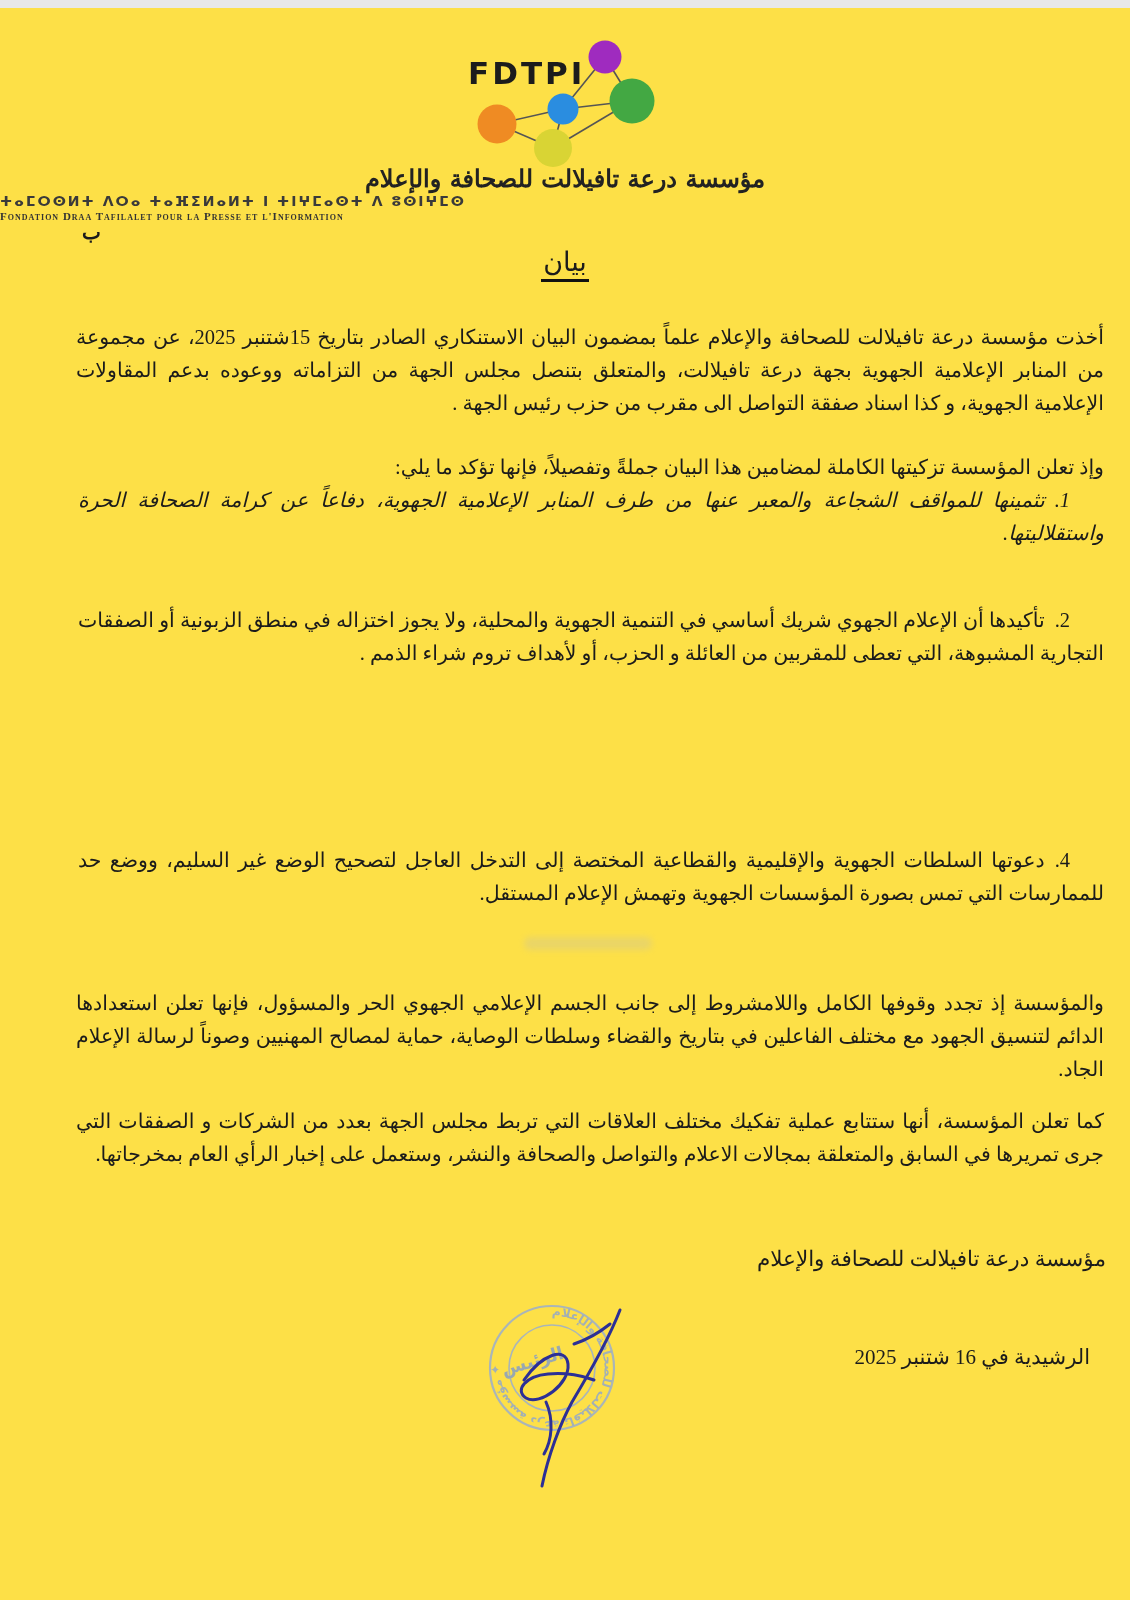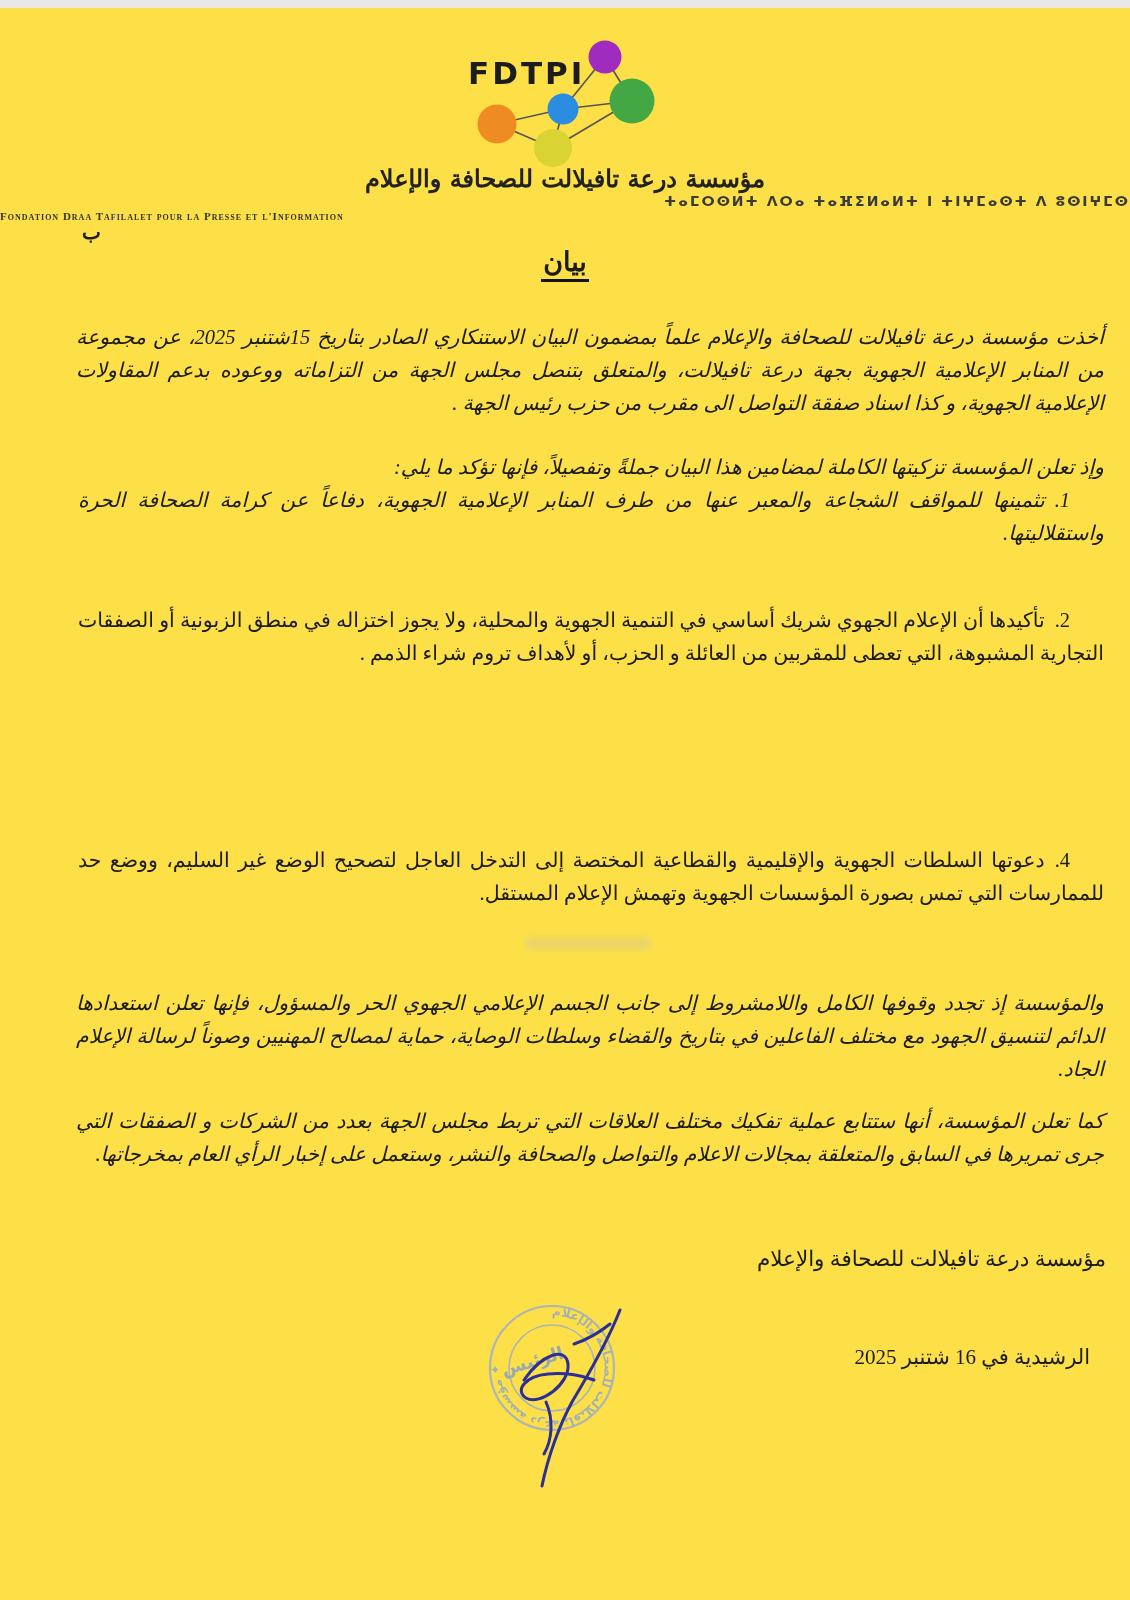--- a/index.html
+++ b/index.html
@@ -14,43 +14,43 @@
   .logo-acronym{
     font-family:"DejaVu Sans","Liberation Sans",sans-serif;
     font-weight:800;font-size:31px;letter-spacing:3px;fill:#1c1c1c;
   }
   .org-ar{
     position:absolute;left:0;right:0;top:156px;text-align:center;
     font-size:24px;font-weight:bold;color:#222;letter-spacing:1px;
     font-family:"DejaVu Serif","Liberation Serif",serif;
   }
   .org-tif{
-    position:absolute;left:0;right:0;top:185px;text-align:right;
+    position:absolute;left:0;right:0;top:185px;text-align:left;
     font-size:14px;font-weight:bold;color:#3a3a3a;letter-spacing:2px;
     font-family:"DejaVu Sans",sans-serif;
   }
   .org-fr{
     position:absolute;left:0;right:0;top:202px;
     font-size:11px;font-weight:bold;color:#333;letter-spacing:1px;
     font-variant:small-caps;
     font-family:"Liberation Serif","DejaVu Serif",serif;
   }
   
   .letter-mark{position:absolute;left:82px;top:212px;font-size:20px;font-weight:bold;}
   .doc-title{
     position:absolute;left:0;right:0;top:238px;text-align:center;
   }
   .doc-title span{
-    display:inline-block;font-size:27px;font-weight:bold;
+    display:inline-block;font-size:27px;font-weight:normal;
     border-bottom:3.5px solid #111;padding:0 2px 1px 2px;
   }
   .para{
     position:absolute;left:76px;right:26px;
     direction:rtl;text-align:justify;
-    font-size:20.5px;line-height:33px;font-style:italic;
+    font-size:20.5px;line-height:33px;
   }
   .p1{top:292px;}
   .p2{top:422px;}
   .item{
     position:absolute;left:78px;right:26px;
     direction:rtl;text-align:justify;
     font-size:20.5px;line-height:33px;
     text-indent:34px;
   }
   .i1{top:476px;font-style:italic;}

